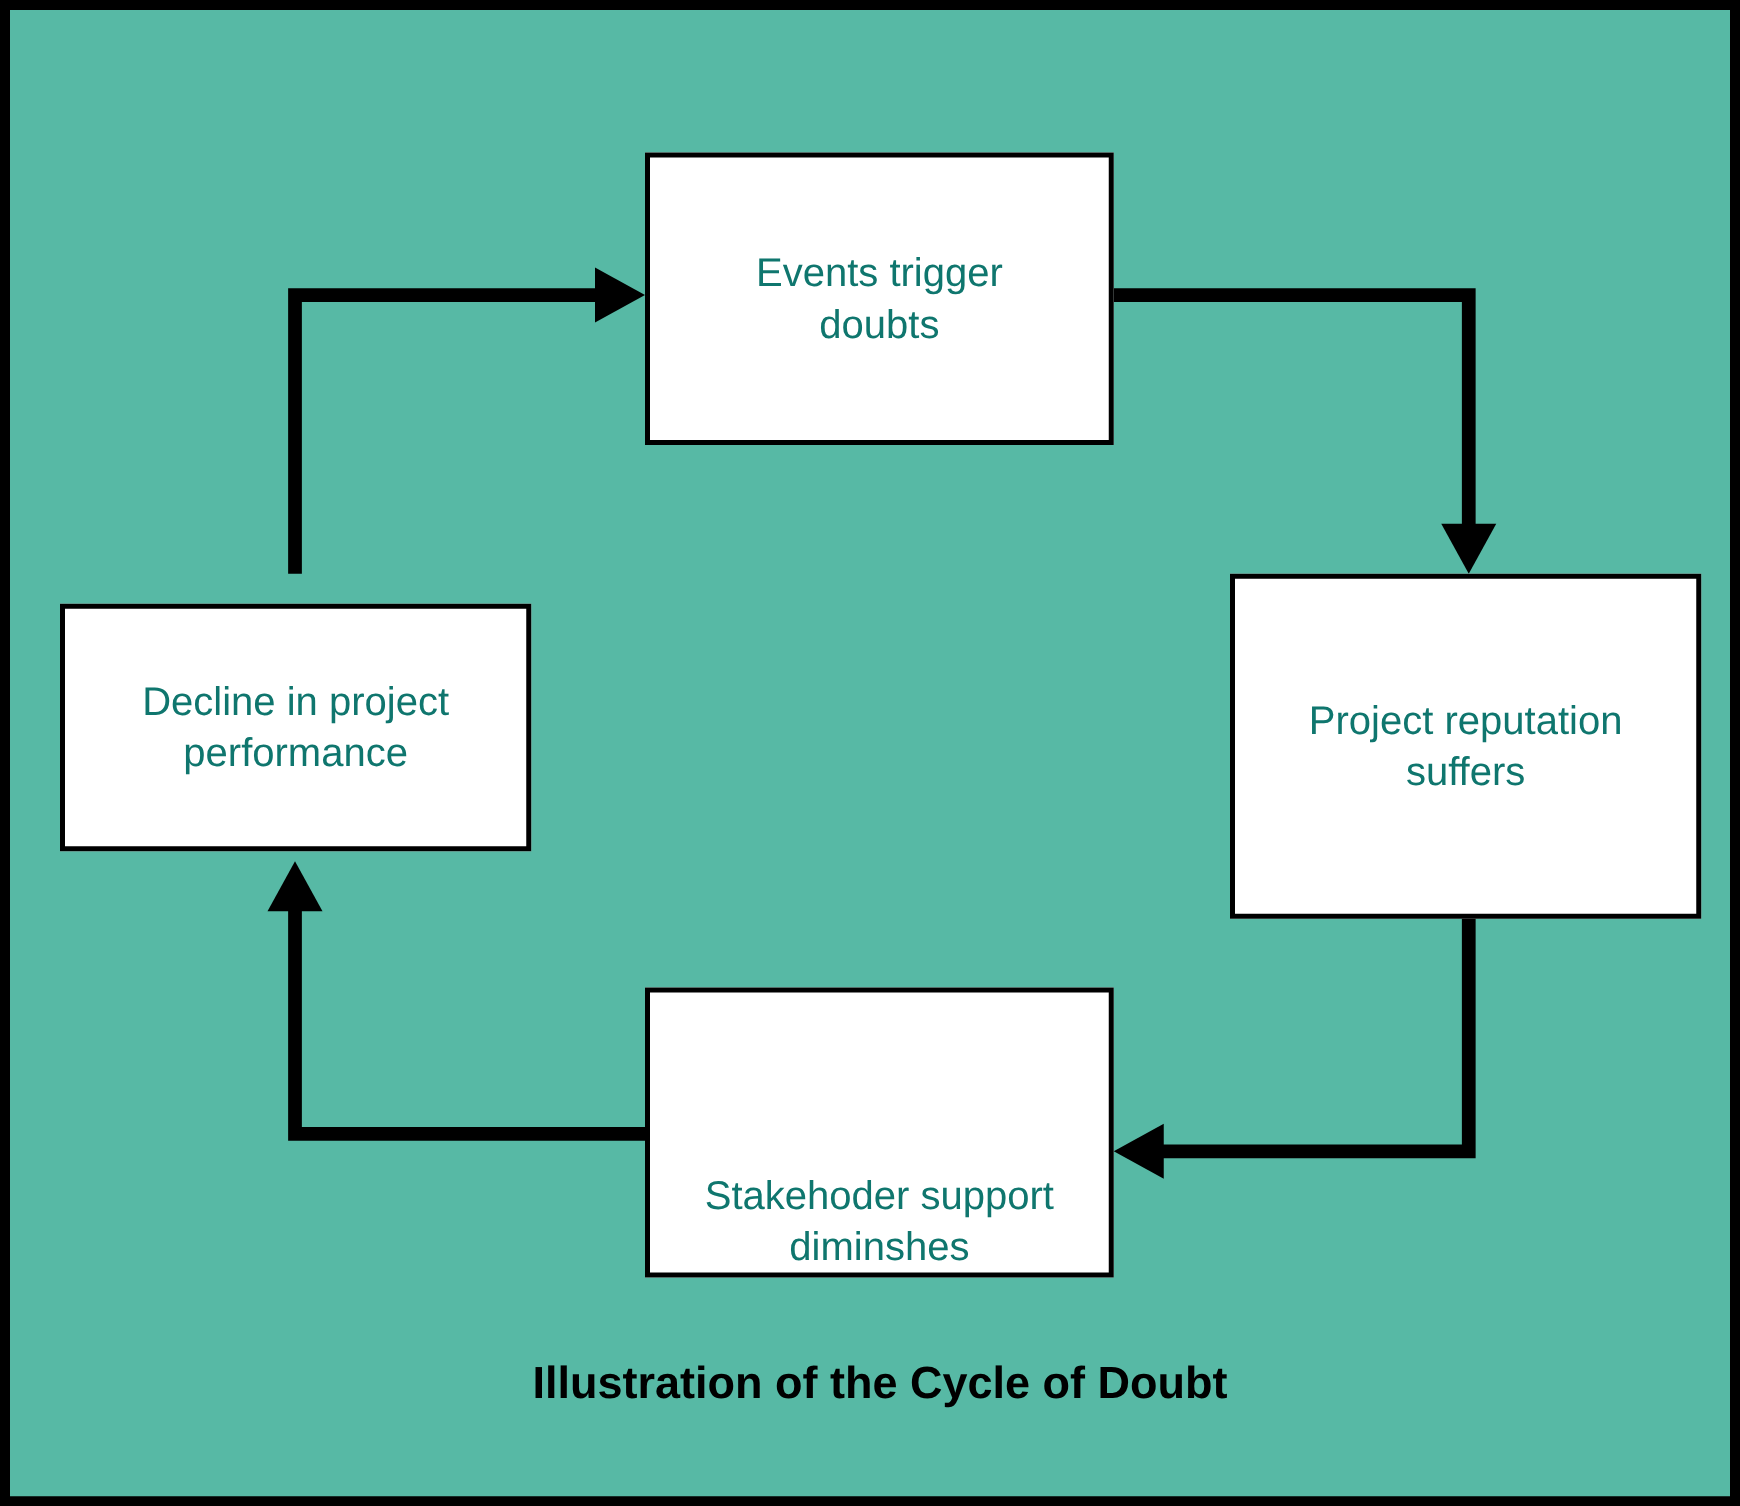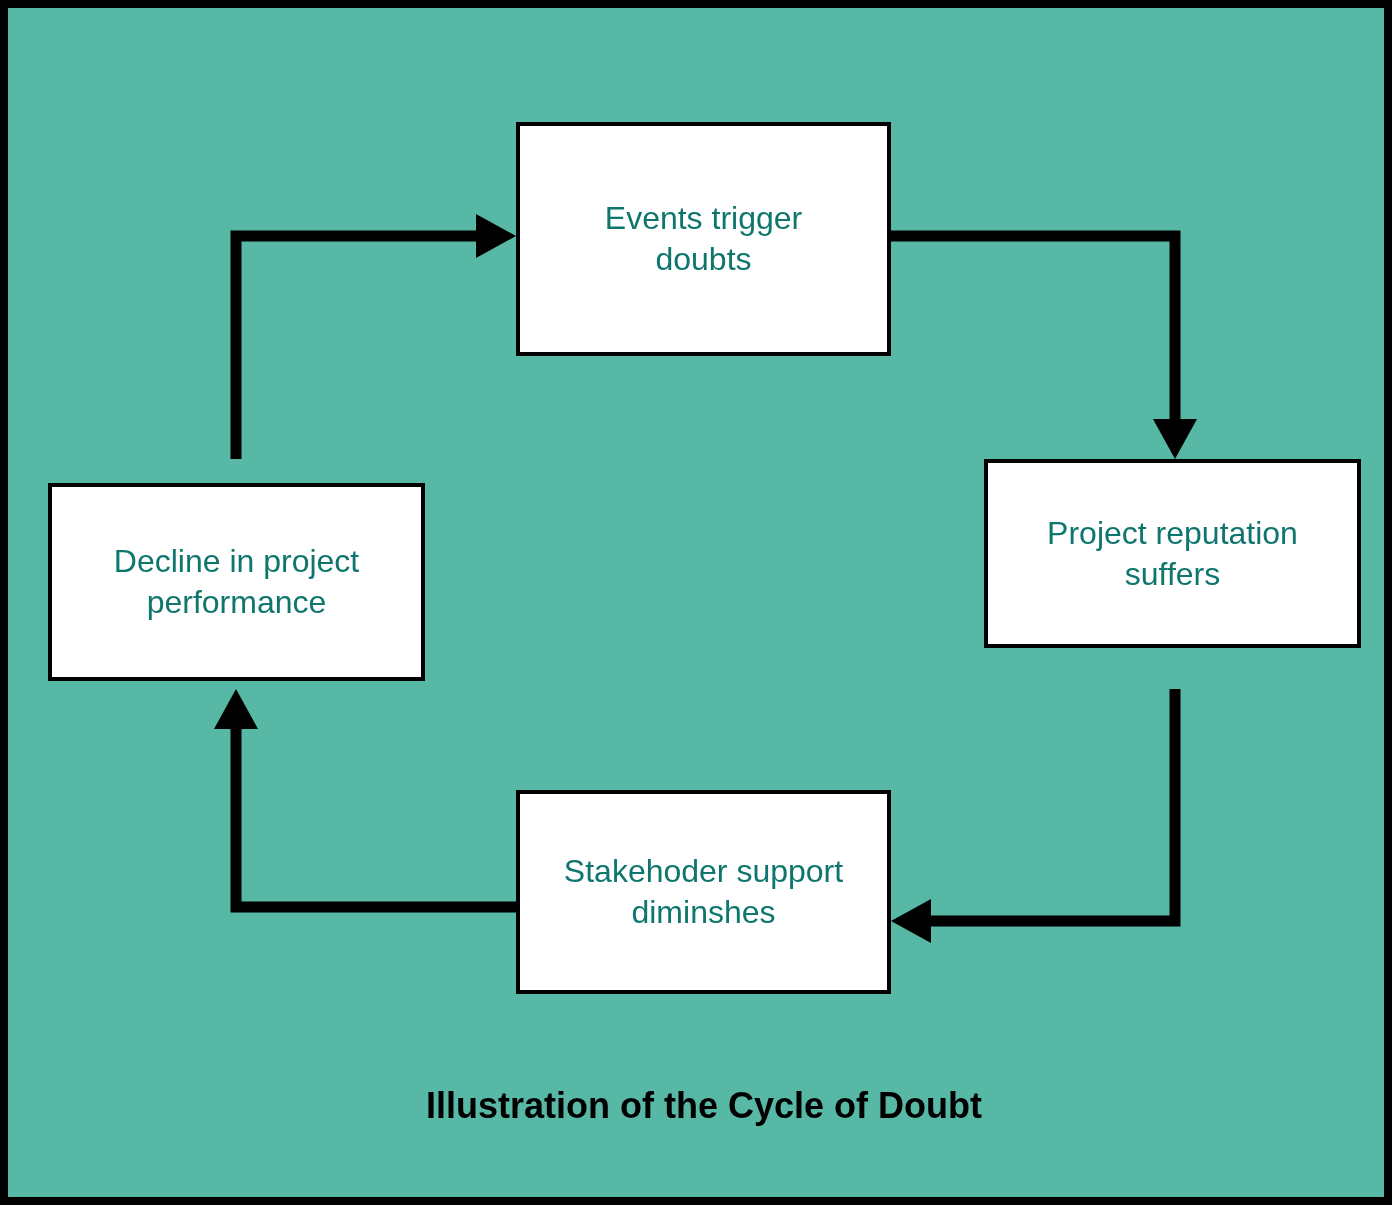--- a/index.html
+++ b/index.html
@@ -37,22 +37,22 @@
   }
   .node-label {
     font-family: "Liberation Sans", sans-serif;
     font-size: 32px;
     line-height: 1.28;
     color: #0f766e;
     padding: 0 14px;
     white-space: pre-line;
   }
   #node-events      { left: 508px; top: 114px;  width: 375px; height: 234px; }
-  #node-reputation  { left: 976px; top: 451px;  width: 377px; height: 189px; justify-content: center; }
-  #node-stakeholder { left: 508px; top: 782px;  width: 375px; height: 204px; }
+  #node-reputation  { left: 976px; top: 451px;  width: 377px; height: 276px; justify-content: center; }
+  #node-stakeholder { left: 508px; top: 782px;  width: 375px; height: 232px; align-items: flex-end; }
   #node-decline     { left: 40px;  top: 451px;  width: 377px; height: 198px; margin-top: 24px; }
   #caption {
     position: absolute;
     left: 0;
     top: 1077px;
     width: 1392px;
     text-align: center;
     font-family: "Liberation Sans", sans-serif;
     font-size: 36px;
     font-weight: bold;

